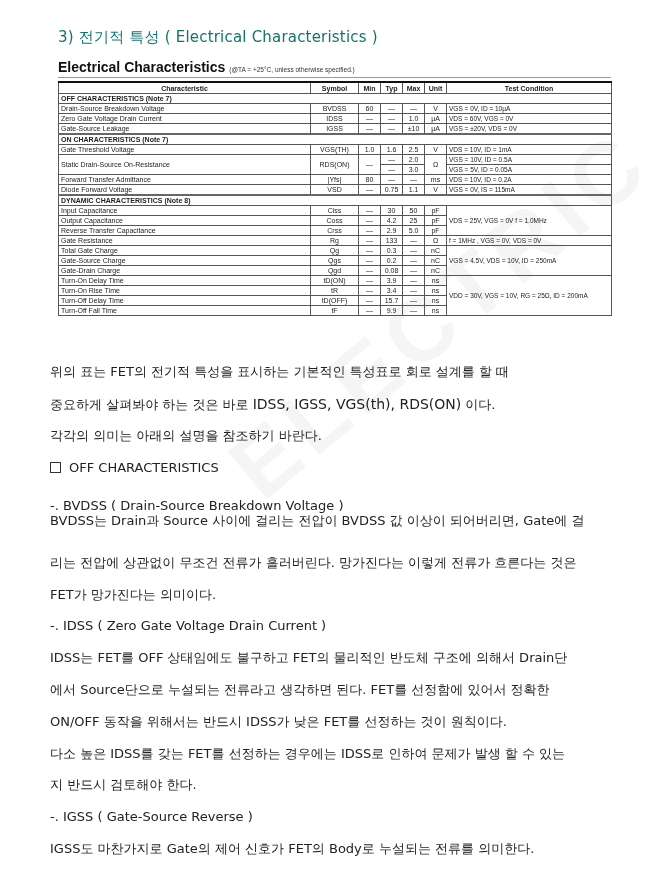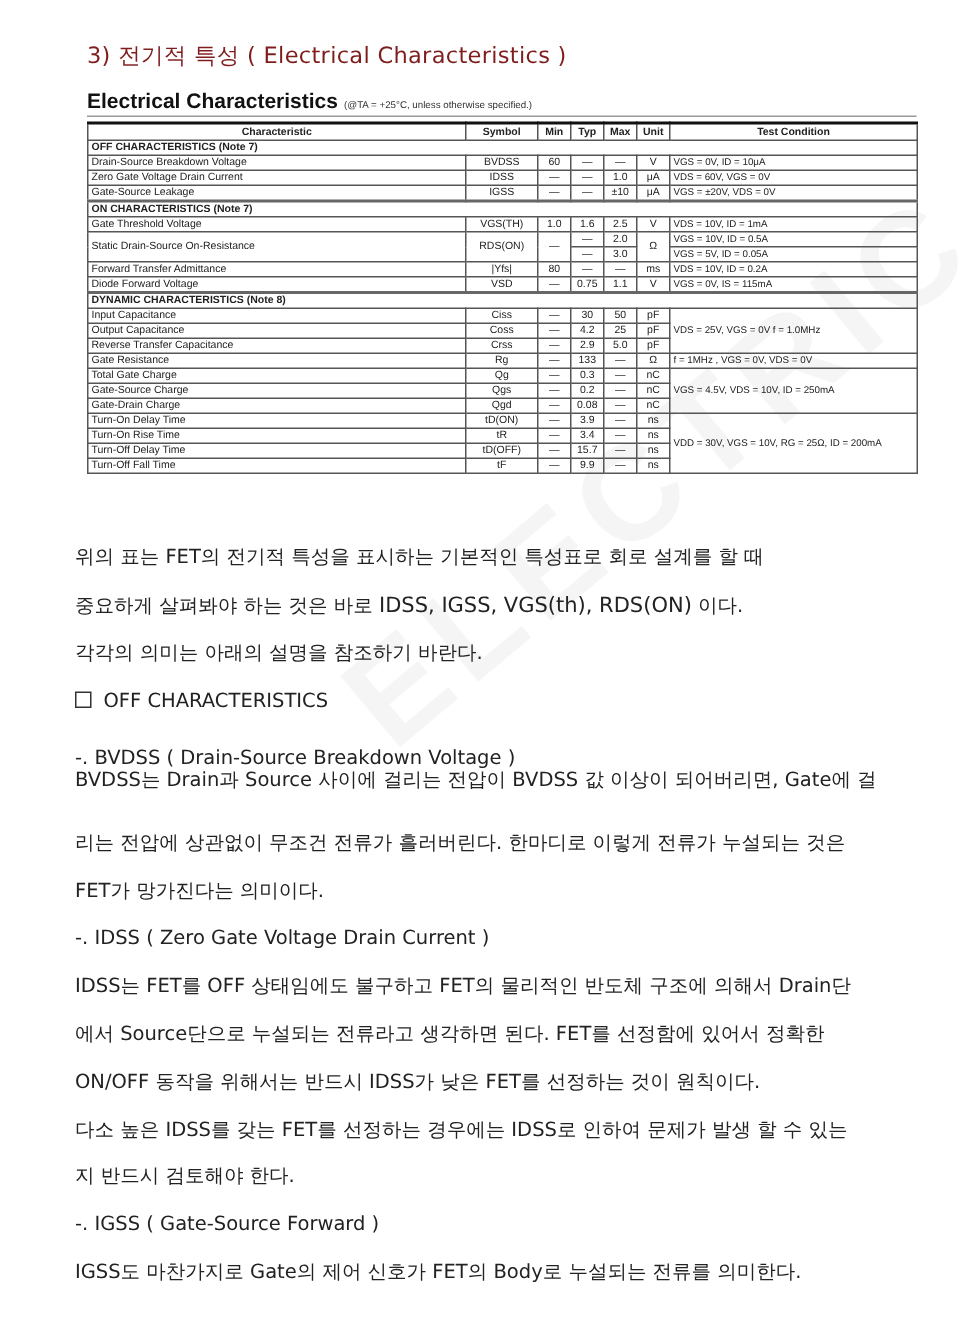--- a/index.html
+++ b/index.html
@@ -1,17 +1,17 @@
 <!DOCTYPE html>
 <html><head>
 <meta charset="utf-8">
 <style>
   html, body { margin:0; padding:0; background:#ffffff; }
   body { width:652px; height:885px; position:relative; overflow:hidden; font-family:"DejaVu Sans", sans-serif; color:#222; }
-  .section-title { position:absolute; left:58px; top:28px; font-size:15px; color:#7f1d1d; letter-spacing:0.2px; }
+  .section-title { position:absolute; left:58px; top:28px; font-size:15px; color:#0f766e; letter-spacing:0.2px; }
   .watermark { position:absolute; left:210px; top:440px; font-size:90px; color:#000; opacity:0.035; transform:rotate(-40deg); transform-origin:left top; font-family:"Liberation Sans", sans-serif; font-weight:bold; letter-spacing:8px; pointer-events:none; white-space:nowrap; }
 
   .tbl-wrap { position:absolute; left:58px; top:58px; width:553px; }
   .tbl-title { font-family:"Liberation Sans", sans-serif; font-weight:bold; font-size:14px; color:#111; height:18px; line-height:18px; border-bottom:1px solid #999; padding-bottom:1px; }
   .tbl-title .cond { font-weight:normal; font-size:6.5px; color:#333; margin-left:4px; }
   table.ec { border-collapse:collapse; width:553px; margin-top:3px; border-top:2px solid #111; font-family:"Liberation Sans", sans-serif; font-size:7px; color:#222; table-layout:fixed; }
   table.ec td, table.ec th { border:1px solid #555; padding:0 2px; height:9px; line-height:9px; white-space:nowrap; overflow:hidden; }
   table.ec th { font-weight:bold; font-size:7px; height:10px; text-align:center; }
   table.ec td.c { text-align:center; }
   table.ec tr.grp td { font-weight:bold; border-left:1px solid #555; border-right:1px solid #555; }
@@ -229,24 +229,24 @@
 </div>
 
 <div class="body-text" style="top:364px">위의 표는 FET의 전기적 특성을 표시하는 기본적인 특성표로 회로 설계를 할 때</div>
 <div class="body-text" style="top:396px"><span>중요하게 살펴봐야 하는 것은 바로 </span><span style="font-size:14px">IDSS, IGSS, VGS(th), RDS(ON)</span><span> 이다.</span></div>
 <div class="body-text" style="top:428px">각각의 의미는 아래의 설명을 참조하기 바란다.</div>
 
 <div class="body-text" style="top:460px"><span class="chk"></span><span>OFF CHARACTERISTICS</span></div>
 
 <div class="body-text" style="top:498px">-. BVDSS ( Drain-Source Breakdown Voltage )</div>
 <div class="body-text" style="top:513px">BVDSS는 Drain과 Source 사이에 걸리는 전압이 BVDSS 값 이상이 되어버리면, Gate에 걸</div>
-<div class="body-text" style="top:555px">리는 전압에 상관없이 무조건 전류가 흘러버린다. 한마디로 이렇게 전류가 누설되는 것은</div>
+<div class="body-text" style="top:555px">리는 전압에 상관없이 무조건 전류가 흘러버린다. 망가진다는 이렇게 전류가 흐른다는 것은</div>
 <div class="body-text" style="top:587px">FET가 망가진다는 의미이다.</div>
 
 <div class="body-text" style="top:618px">-. IDSS ( Zero Gate Voltage Drain Current )</div>
 <div class="body-text" style="top:650px">IDSS는 FET를 OFF 상태임에도 불구하고 FET의 물리적인 반도체 구조에 의해서 Drain단</div>
 <div class="body-text" style="top:682px">에서 Source단으로 누설되는 전류라고 생각하면 된다. FET를 선정함에 있어서 정확한</div>
 <div class="body-text" style="top:714px">ON/OFF 동작을 위해서는 반드시 IDSS가 낮은 FET를 선정하는 것이 원칙이다.</div>
 <div class="body-text" style="top:746px">다소 높은 IDSS를 갖는 FET를 선정하는 경우에는 IDSS로 인하여 문제가 발생 할 수 있는</div>
 <div class="body-text" style="top:777px">지 반드시 검토해야 한다.</div>
 
-<div class="body-text" style="top:809px">-. IGSS ( Gate-Source Forward )</div>
+<div class="body-text" style="top:809px">-. IGSS ( Gate-Source Reverse )</div>
 <div class="body-text" style="top:841px">IGSS도 마찬가지로 Gate의 제어 신호가 FET의 Body로 누설되는 전류를 의미한다.</div>
 
 </body></html>

